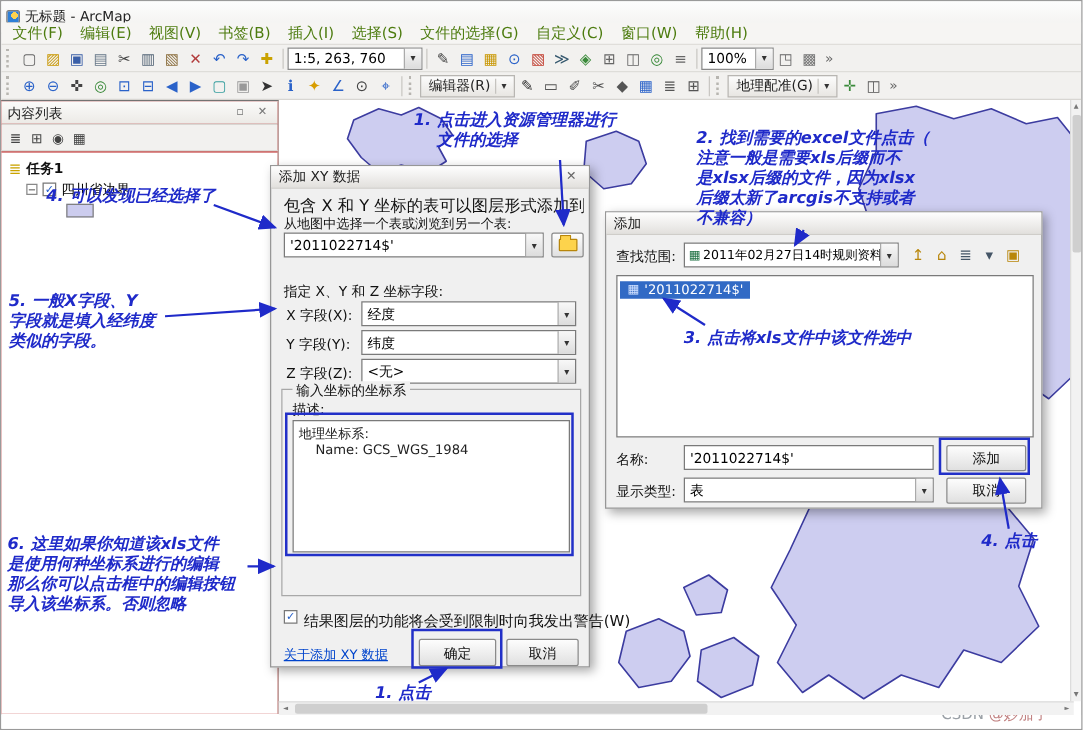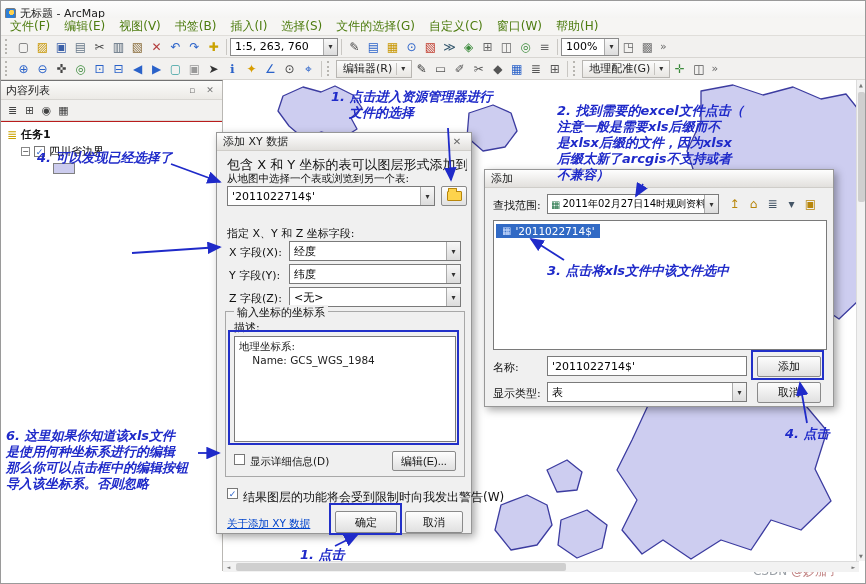--- a/index.html
+++ b/index.html
@@ -340,25 +340,20 @@
     <div class="lbl zl">Z 字段(Z):</div>
     <span class="field-combo zc">
       <span class="combo-text">&lt;无&gt;</span>
       <span class="dd">▾</span>
     </span>
     <div class="group">
       <span class="group-legend">输入坐标的坐标系</span>
       <div class="lbl desc-lbl">描述:</div>
       <div class="cs-box">地理坐标系:
     Name: GCS_WGS_1984</div>
-      <div class="grp-bottom">
-        <span class="cb"></span>
-        <span class="lbl details-lbl">显示详细信息(D)</span>
-        <button class="btn edit-btn">编辑(E)...</button>
-      </div>
     </div>
     <span class="cb warn-cb">
         <span>✓</span>
       </span>
     <span class="lbl warn-lbl">结果图层的功能将会受到限制时向我发出警告(W)</span>
     <a class="about-link">关于添加 XY 数据</a>
     <button class="btn ok-btn">确定</button>
     <button class="btn cancel-btn">取消</button>
   </div>
 
@@ -423,20 +418,23 @@
 
   <div class="ann" id="ann1">1. 点击进入资源管理器进行
     文件的选择</div>
   <div class="ann" id="ann2">2. 找到需要的excel文件点击（
 注意一般是需要xls后缀而不
 是xlsx后缀的文件，因为xlsx
 后缀太新了arcgis不支持或者
 不兼容）</div>
   <div class="ann" id="ann3">3. 点击将xls文件中该文件选中</div>
   <div class="ann" id="ann4">4. 可以发现已经选择了</div>
+  <div class="ann" id="ann5">5. 一般X字段、Y
+字段就是填入经纬度
+类似的字段。</div>
   <div class="ann" id="ann6">6. 这里如果你知道该xls文件
 是使用何种坐标系进行的编辑
 那么你可以点击框中的编辑按钮
 导入该坐标系。否则忽略</div>
   <div class="ann" id="ann7">1. 点击</div>
   <div class="ann" id="ann8">4. 点击</div>
 
 </div>
 
 </body></html>

